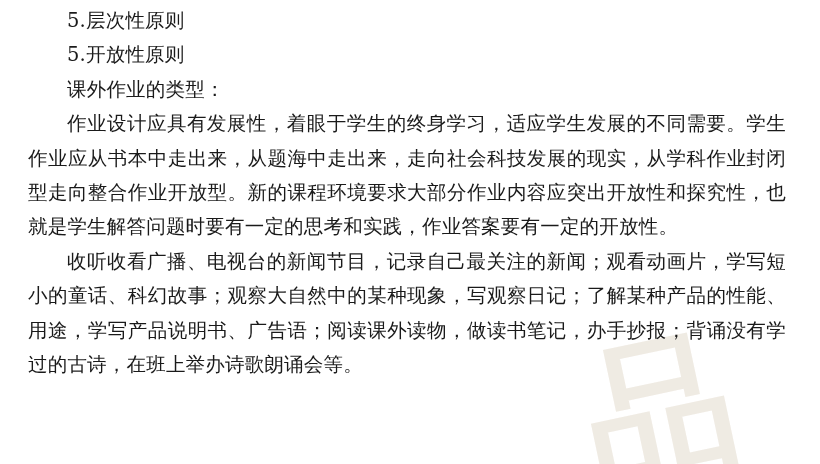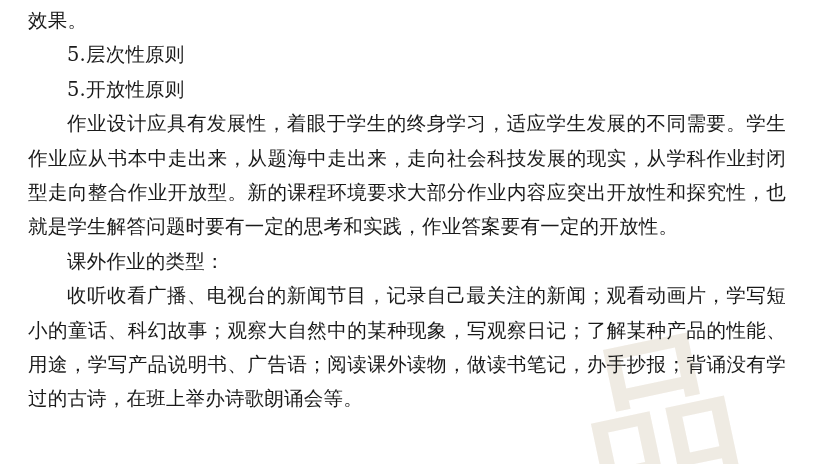--- a/index.html
+++ b/index.html
@@ -59,21 +59,20 @@
   }
 </style>
 </head>
 <body>
 
 <div id="page">
 
   <div class="watermark">品</div>
 
   <div class="content">
-    <p class="para">效果。</p>
     <p class="para heading">5.层次性原则</p>
     <p class="para heading">5.开放性原则</p>
+    <p class="para heading">课外作业的类型：</p>
     <p class="para indent">作业设计应具有发展性，着眼于学生的终身学习，适应学生发展的不同需要。学生作业应从书本中走出来，从题海中走出来，走向社会科技发展的现实，从学科作业封闭型走向整合作业开放型。新的课程环境要求大部分作业内容应突出开放性和探究性，也就是学生解答问题时要有一定的思考和实践，作业答案要有一定的开放性。</p>
-    <p class="para heading">课外作业的类型：</p>
     <p class="para indent">收听收看广播、电视台的新闻节目，记录自己最关注的新闻；观看动画片，学写短小的童话、科幻故事；观察大自然中的某种现象，写观察日记；了解某种产品的性能、用途，学写产品说明书、广告语；阅读课外读物，做读书笔记，办手抄报；背诵没有学过的古诗，在班上举办诗歌朗诵会等。</p>
   </div>
 
 </div>
 
 </body></html>

